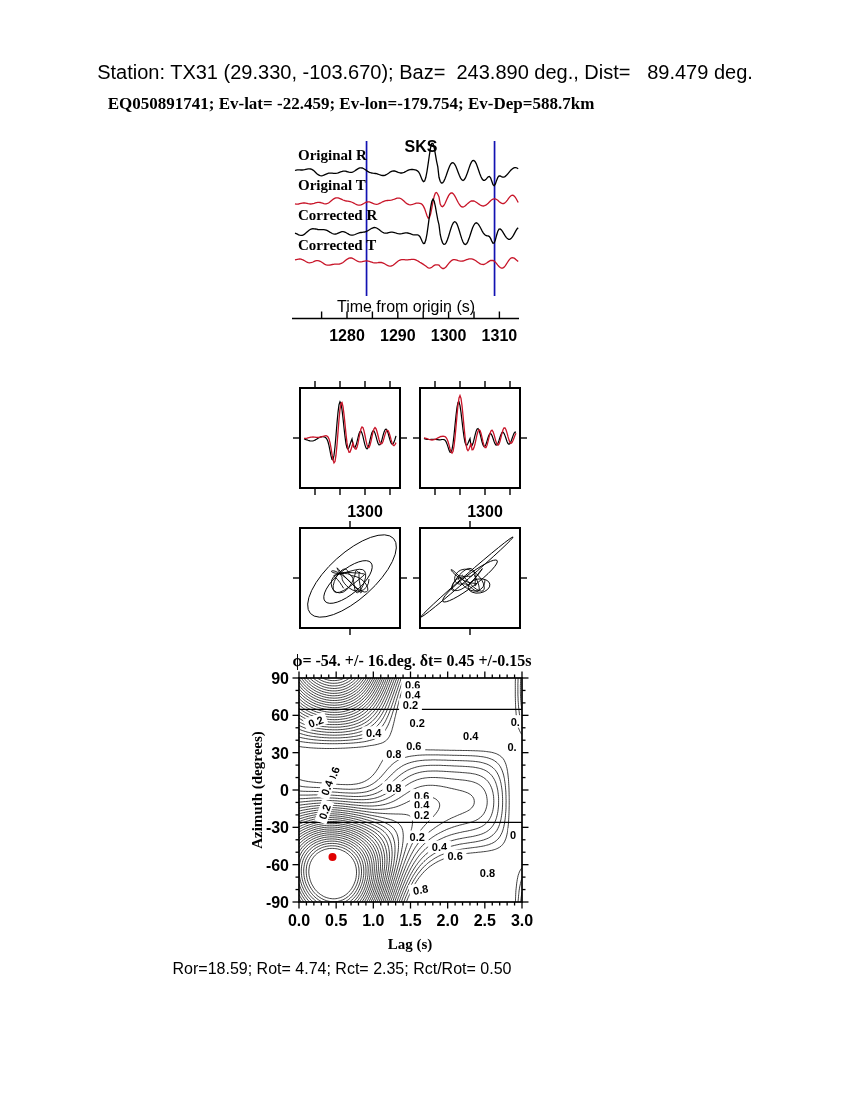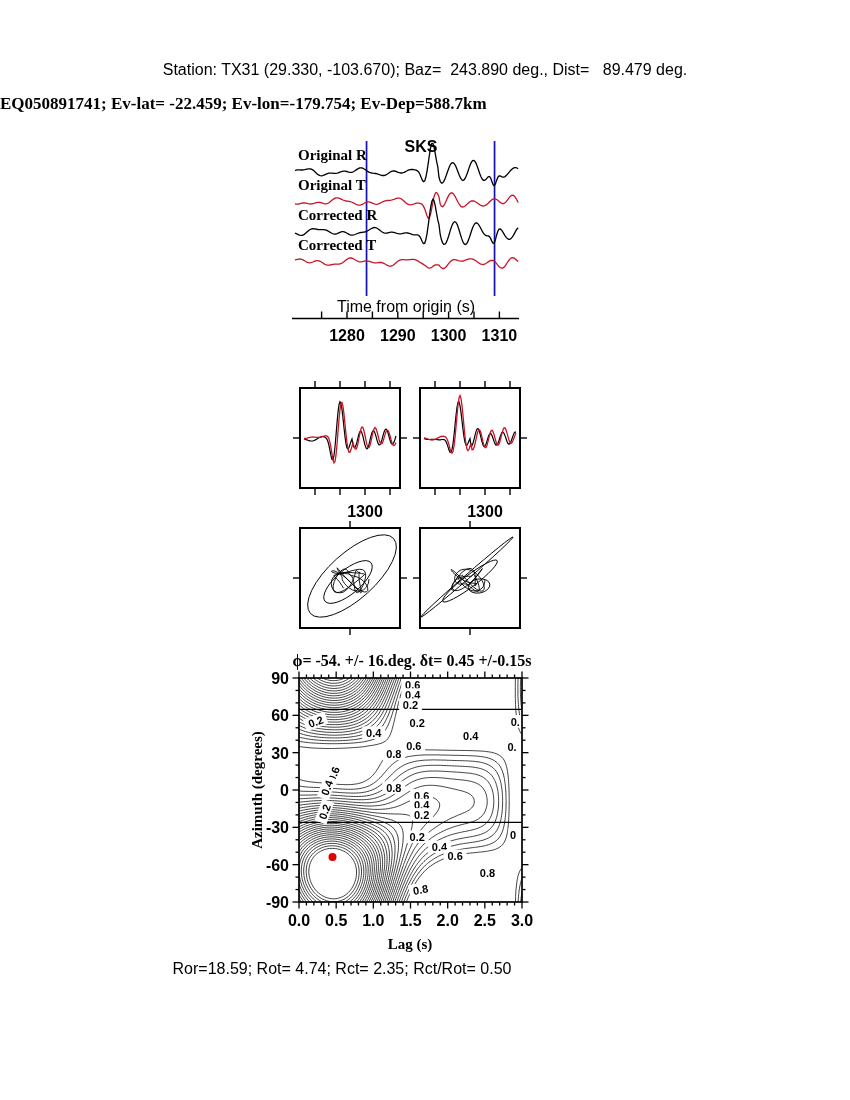--- a/index.html
+++ b/index.html
@@ -1,20 +1,20 @@
 <!DOCTYPE html>
 <html><head>
 <meta charset="utf-8">
 <style>
   html,body{margin:0;padding:0;background:#ffffff;}
   #page{position:relative;width:850px;height:1100px;background:#ffffff;overflow:hidden;
         font-family:"Liberation Sans",sans-serif;}
   .h1{position:absolute;top:61px;left:0;width:850px;text-align:center;
-      font-family:"Liberation Sans",sans-serif;font-size:16px;color:#000;white-space:pre;}
-  .h2{position:absolute;top:94px;left:0;width:702px;text-align:left;
+      font-family:"Liberation Sans",sans-serif;font-size:20px;color:#000;white-space:pre;}
+  .h2{position:absolute;top:94px;left:0;width:702px;text-align:center;
       font-family:"Liberation Serif",serif;font-weight:bold;font-size:17px;color:#000;white-space:pre;}
   .foot{position:absolute;top:960px;left:0;width:684px;text-align:center;
       font-family:"Liberation Sans",sans-serif;font-size:16px;color:#000;white-space:pre;}
   svg{position:absolute;left:0;top:0;}
   text{fill:#000;}
   .tserif{font-family:"Liberation Serif",serif;font-weight:bold;font-size:15px;}
   .tserif16{font-family:"Liberation Serif",serif;font-weight:bold;font-size:16px;}
   .tsans16{font-family:"Liberation Sans",sans-serif;font-size:16px;}
   .ticklab{font-family:"Liberation Sans",sans-serif;font-weight:bold;font-size:16px;}
   .sks{font-family:"Liberation Sans",sans-serif;font-weight:bold;font-size:16px;}

